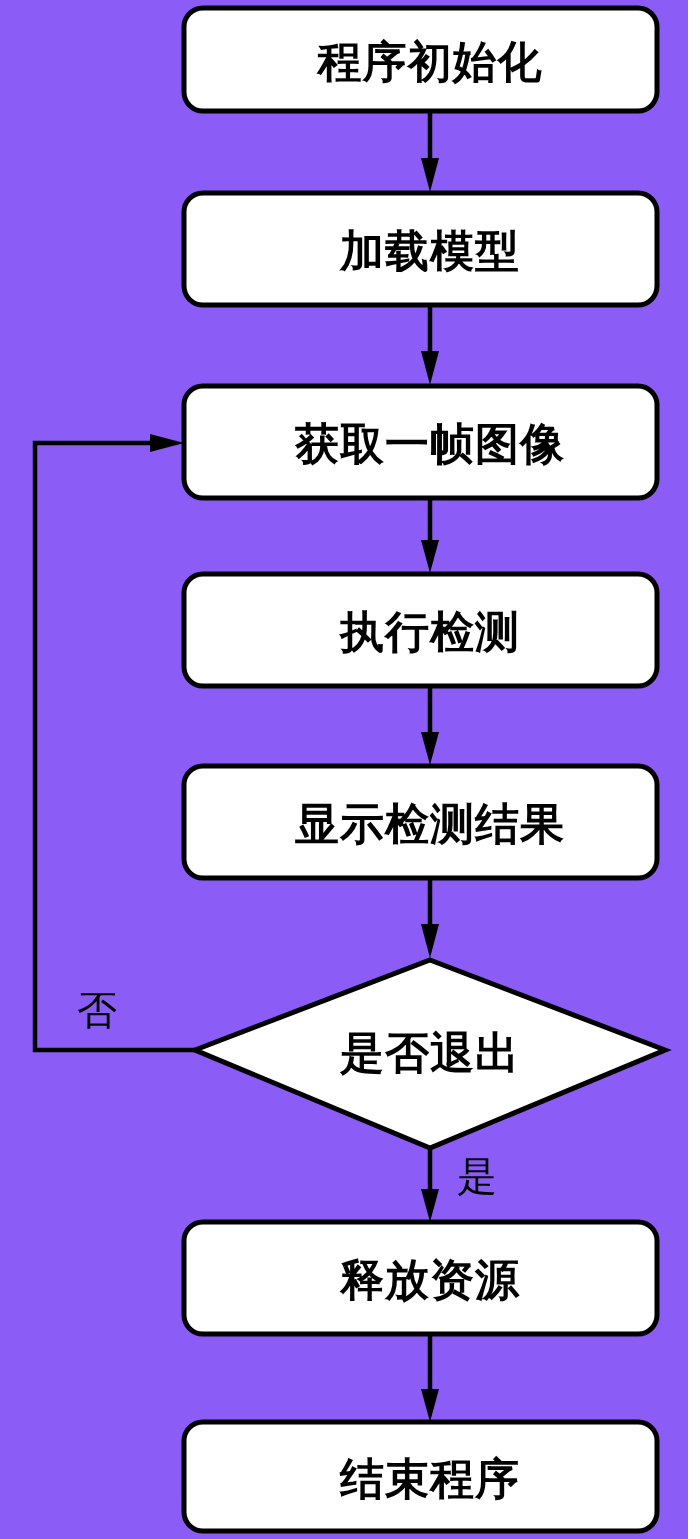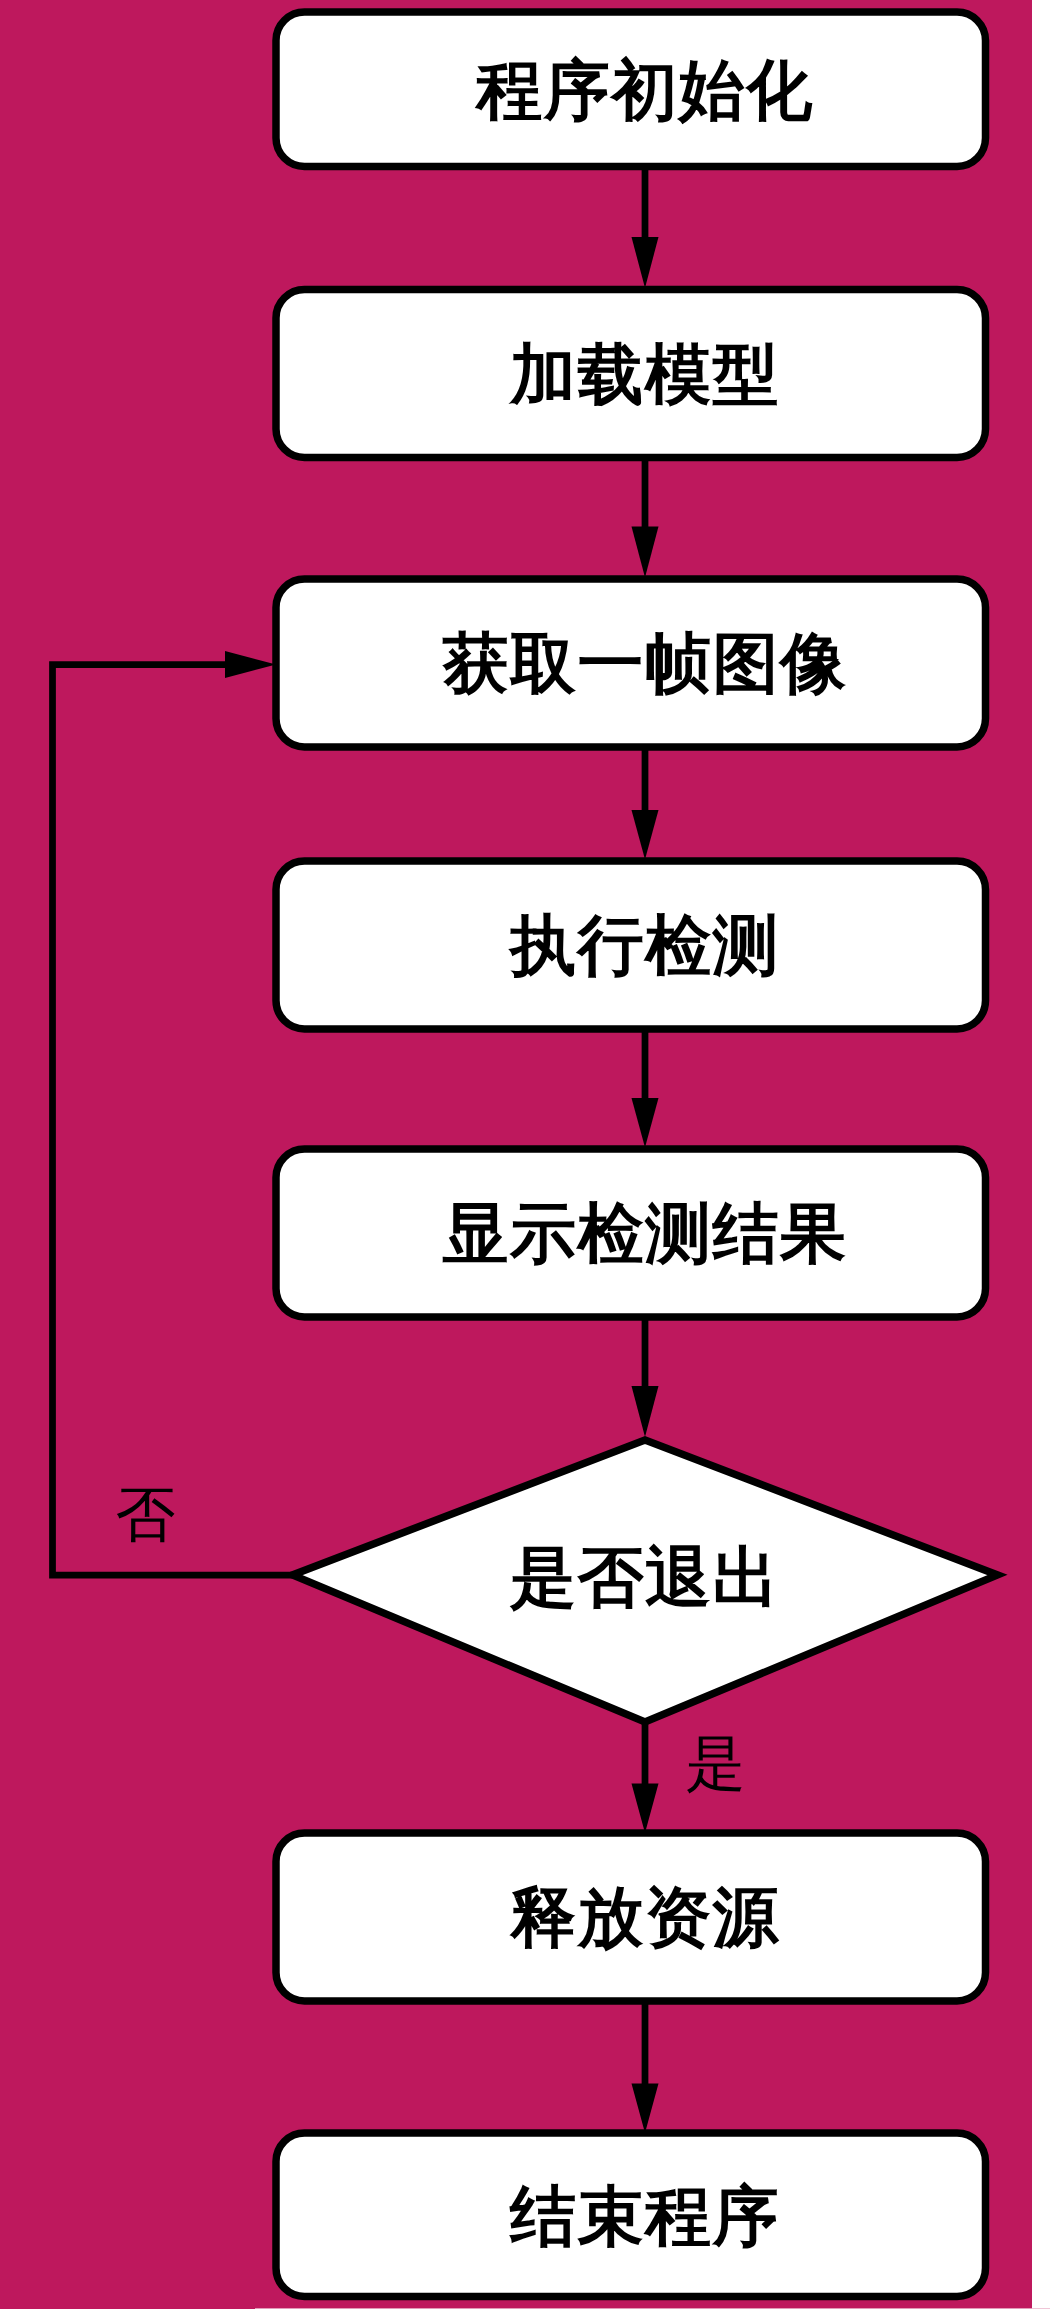--- a/index.html
+++ b/index.html
@@ -11,21 +11,21 @@
   body {
     width: 700px;
     height: 1539px;
     overflow: hidden;
     font-family: "DejaVu Serif", "Liberation Serif", serif;
   }
   #flowchart-root {
     position: relative;
     width: 688px;
     height: 1539px;
-    background: #be185d;
+    background: #8b5cf6;
   }
   svg.flow-canvas {
     position: absolute;
     top: 0;
     left: 0;
     width: 700px;
     height: 1539px;
     display: block;
   }
   .node-shape {

